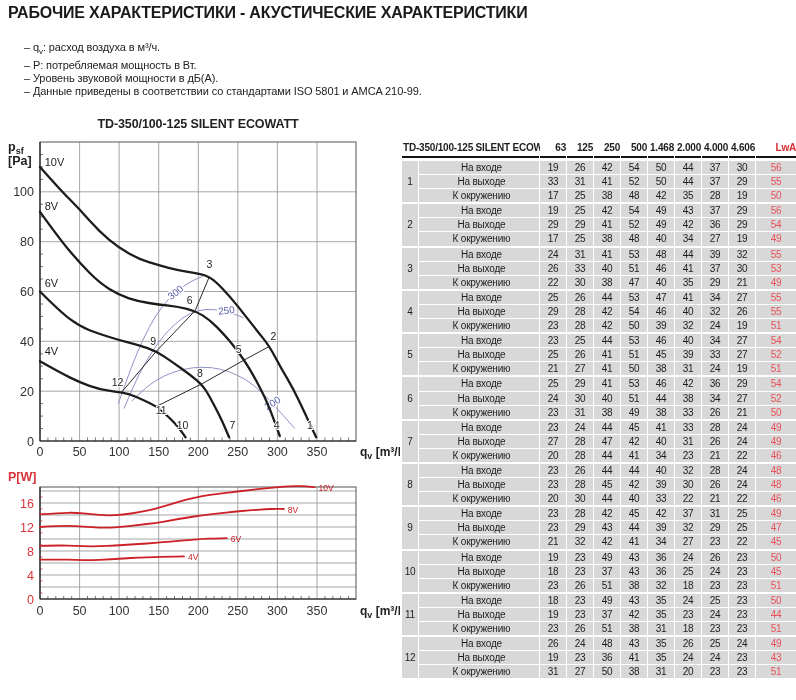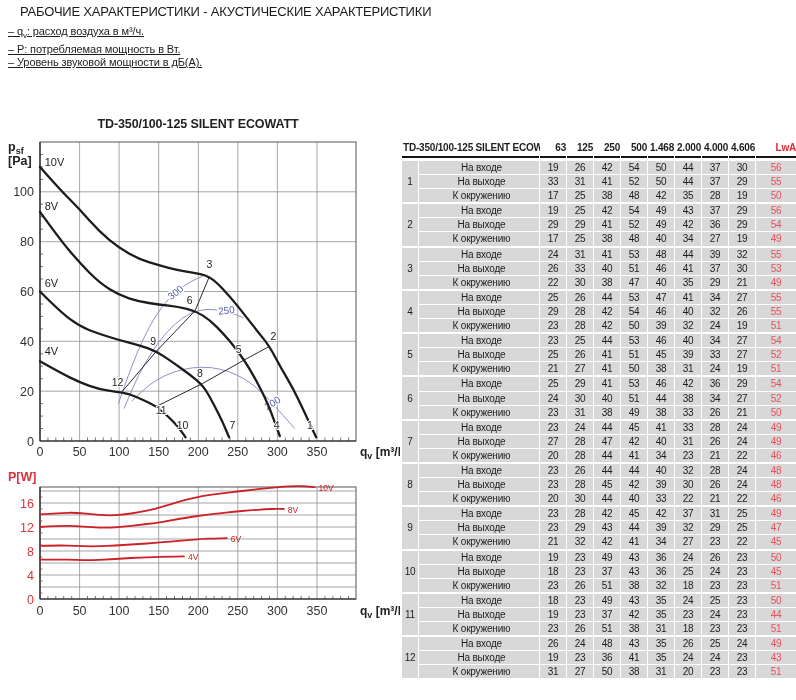--- a/index.html
+++ b/index.html
@@ -1,20 +1,20 @@
 <!DOCTYPE html>
 <html><head>
 <meta charset="utf-8">
 <style>
   html,body{margin:0;padding:0;background:#fff;}
   body{width:796px;height:700px;position:relative;overflow:hidden;
        font-family:"Liberation Sans",sans-serif;color:#1d1d1d;}
   .abs{position:absolute;}
-  #page-title{left:20px;top:4px;font-size:13px;font-weight:normal;letter-spacing:-0.2px;color:#1a1a1a;}
-  #bullets{left:8px;top:25px;width:400px;list-style:none;margin:0;padding:0;text-decoration:underline;}
+  #page-title{left:8px;top:4px;font-size:16px;font-weight:bold;letter-spacing:-0.2px;color:#1a1a1a;}
+  #bullets{left:8px;top:25px;width:400px;list-style:none;margin:16px;padding:0;}
   #bullets li{font-size:11px;line-height:13.4px;color:#222;padding-left:10px;text-indent:-10px;letter-spacing:-0.1px;}
   #bullets sub{font-size:8px;}
   #fan-title{left:40px;top:117px;width:316px;text-align:center;font-size:12.5px;font-weight:bold;color:#222;letter-spacing:-0.1px;}
   #fan-chart{left:0;top:134px;width:400px;height:332px;}
   #power-chart{left:0;top:462px;width:400px;height:172px;}
   #acoustic-table{left:402px;top:141px;width:394px;}
   .t-head,.t-grp{display:grid;grid-template-columns:16px 120px repeat(8,26px) 40px;column-gap:1px;}
   .t-head{margin-bottom:3px;}
   .t-head .hc{background:#fff;border-bottom:2.5px solid #141414;font-size:10px;font-weight:bold;
               line-height:14px;padding-bottom:1px;text-align:right;letter-spacing:-0.2px;white-space:nowrap;}
@@ -26,20 +26,21 @@
   svg text{font-family:"Liberation Sans",sans-serif;}
 </style>
 </head>
 <body>
 
 <div class="abs" id="page-title">РАБОЧИЕ ХАРАКТЕРИСТИКИ - АКУСТИЧЕСКИЕ ХАРАКТЕРИСТИКИ</div>
 <ul class="abs" id="bullets">
     <li>– q<sub>v</sub>: расход воздуха в м³/ч.</li>
     <li>– P: потребляемая мощность в Вт.</li>
     <li>– Уровень звуковой мощности в дБ(А).</li>
+    <li>– Данные приведены в соответствии со стандартами ISO 5801 и AMCA 210-99.</li>
   </ul>
 <div class="abs" id="fan-title">TD-350/100-125 SILENT ECOWATT</div>
 <div class="abs" id="fan-chart"><svg width="400" height="332" viewBox="0 0 400 332">
       <g stroke="#909090" stroke-width="0.8">
         <line x1="79.6" y1="8" x2="79.6" y2="307"></line>
         <line x1="119.1" y1="8" x2="119.1" y2="307"></line>
         <line x1="158.7" y1="8" x2="158.7" y2="307"></line>
         <line x1="198.3" y1="8" x2="198.3" y2="307"></line>
         <line x1="237.8" y1="8" x2="237.8" y2="307"></line>
         <line x1="277.4" y1="8" x2="277.4" y2="307"></line>

